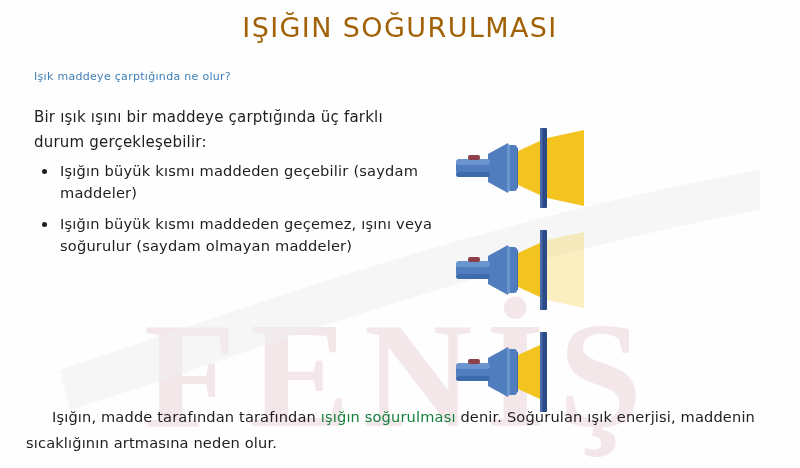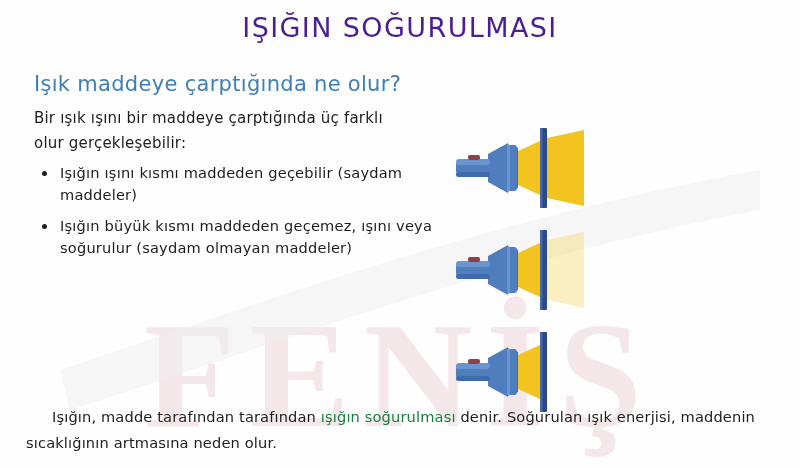--- a/index.html
+++ b/index.html
@@ -54,36 +54,36 @@
   
   .title {
     position: absolute;
     left: 0;
     top: 12px;
     width: 800px;
     text-align: center;
     font-family: "DejaVu Sans", sans-serif;
     font-size: 27px;
     letter-spacing: 1.4px;
-    color: #4c1d95;
+    color: #a16207;
     font-weight: 400;
   }
 
   
   .text-col {
     position: absolute;
     left: 34px;
     top: 70px;
     width: 430px;
   }
   .question {
-    font-size: 21px;
+    font-size: 11px;
     color: #3f7fb5;
     letter-spacing: 0.3px;
-    margin-bottom: 8px;
+    margin-bottom: 20px;
     line-height: 1.35;
   }
   .intro {
     font-size: 15px;
     color: #1d1d1d;
     line-height: 1.65;
     letter-spacing: 0.2px;
     width: 370px;
   }
 
@@ -152,23 +152,23 @@
 
   <div class="watermark">FENİŞ</div>
   <svg class="watermark-swoosh" viewBox="0 0 700 260">
     <path d="M0 210 C 180 150, 420 60, 700 10 L 700 50 C 430 100, 200 190, 10 250 Z" fill="#f0f0f2"></path>
   </svg>
 
   <div class="title">IŞIĞIN SOĞURULMASI</div>
 
   <div class="text-col">
     <div class="question">Işık maddeye çarptığında ne olur?</div>
-    <div class="intro">Bir ışık ışını bir maddeye çarptığında üç farklı olur gerçekleşebilir:</div>
+    <div class="intro">Bir ışık ışını bir maddeye çarptığında üç farklı durum gerçekleşebilir:</div>
     <ul class="bullets">
-      <li>Işığın ışını kısmı maddeden geçebilir (saydam maddeler)</li>
+      <li>Işığın büyük kısmı maddeden geçebilir (saydam maddeler)</li>
       <li>Işığın büyük kısmı maddeden geçemez, ışını veya soğurulur (saydam olmayan maddeler)</li>
     </ul>
   </div>
 
   <div class="closing"><span>Işığın, madde tarafından tarafından </span><span class="hl">ışığın soğurulması</span><span> denir. Soğurulan ışık enerjisi, maddenin sıcaklığının artmasına neden olur.</span></div>
 
   <div class="diagrams">
 
     <div class="diagram">
       <svg width="175" height="80" viewBox="0 0 175 80">

